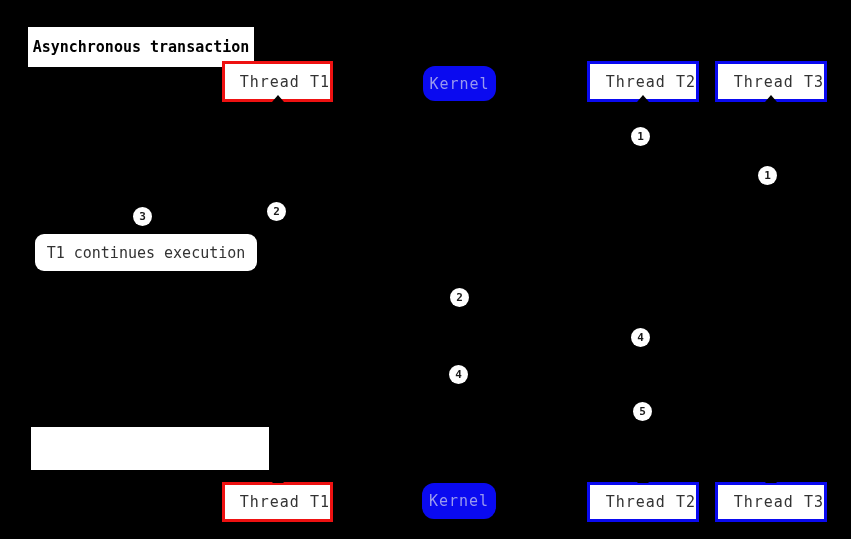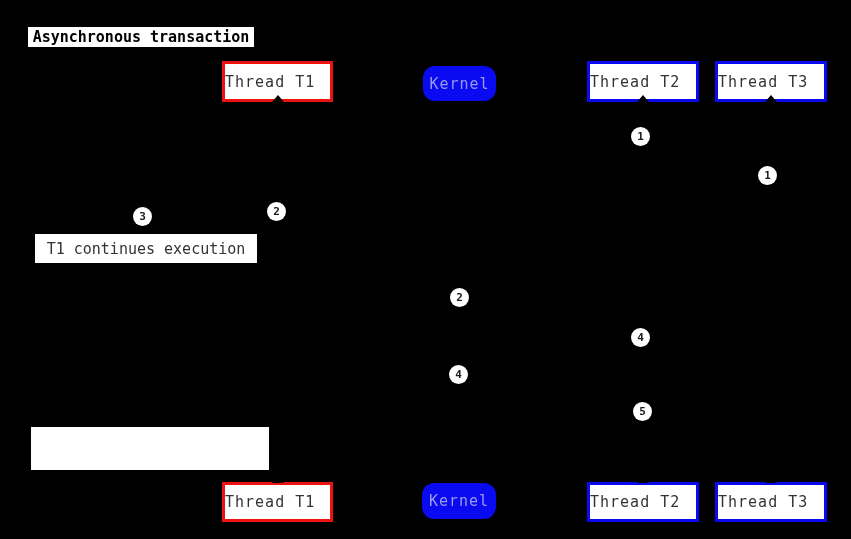--- a/index.html
+++ b/index.html
@@ -8,36 +8,36 @@
     width: 851px;
     height: 539px;
     background: var(--bg, #000);
     overflow: hidden;
     font-family: "DejaVu Sans Mono", "Liberation Mono", monospace;
   }
   .canvas * { box-sizing: border-box; }
 
   .title-note {
     position: absolute;
-    left: 28px; top: 27px; width: 226px; height: 20px;
+    left: 28px; top: 27px; width: 226px; height: 40px;
     background: var(--box-fill, #fff);
     color: #000;
     font-size: 15px;
     font-weight: bold;
     display: flex; align-items: center; justify-content: center;
     white-space: nowrap;
   }
 
   .actor {
     position: absolute;
     background: var(--box-fill, #fff);
     color: var(--box-text, #333);
     font-size: 15px;
     letter-spacing: 1px;
-    display: flex; align-items: center; justify-content: flex-start;
+    display: flex; align-items: center; justify-content: flex-end;
     white-space: nowrap;
   }
   .actor.red  { border: 3px solid var(--red-border, #ee1111); }
   .actor.blue { border: 3px solid var(--blue-border, #0a0af0); }
 
   .kernel {
     position: absolute;
     background: var(--kernel-fill, #0a0af0);
     color: var(--kernel-text, #9999ee);
     font-size: 15px;
@@ -53,26 +53,27 @@
   .t2-top     { left: 587px; top: 61px;  width: 112px; height: 41px; }
   .t3-top     { left: 715px; top: 61px;  width: 112px; height: 41px; }
   
   .t1-bot     { left: 222px; top: 482px; width: 111px; height: 40px; }
   .kernel-bot { left: 422px; top: 483px; width: 74px;  height: 36px; }
   .t2-bot     { left: 587px; top: 482px; width: 112px; height: 40px; }
   .t3-bot     { left: 715px; top: 482px; width: 112px; height: 40px; }
 
   .note {
     position: absolute;
-    left: 35px; top: 234px; width: 222px; height: 29px;
+    left: 35px; top: 234px; width: 222px; height: 37px;
     background: var(--box-fill, #fff);
     color: var(--box-text, #333);
     font-size: 15px;
     display: flex; align-items: center; justify-content: center;
     white-space: nowrap;
+    border-radius: 9px;
   }
 
   .blank-note {
     position: absolute;
     left: 31px; top: 427px; width: 238px; height: 43px;
     background: var(--box-fill, #fff);
   }
 
   .badge {
     position: absolute;

